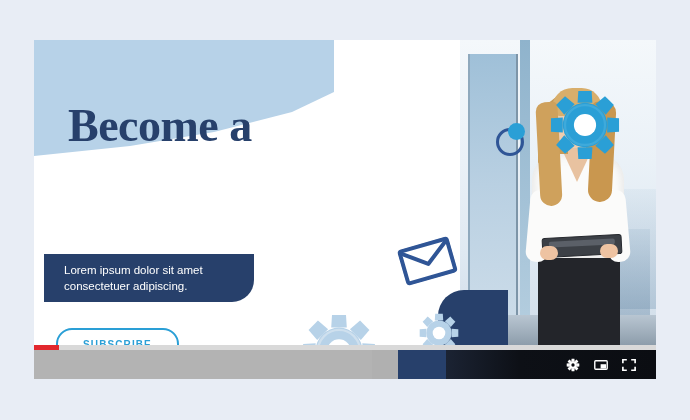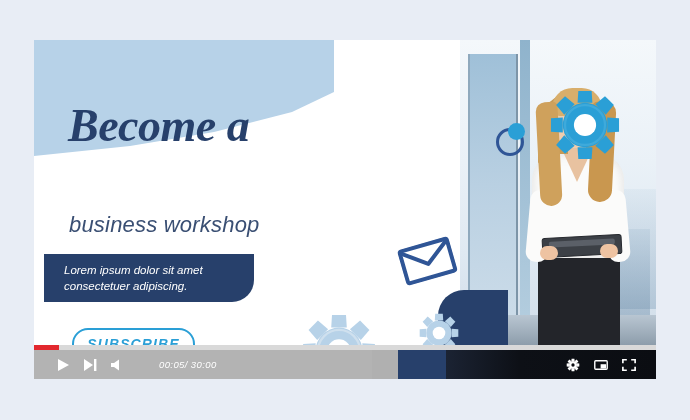--- a/index.html
+++ b/index.html
@@ -6,21 +6,21 @@
   body{
     width:690px;height:420px;overflow:hidden;
     background:#e8edf5;
     font-family:"Liberation Sans",sans-serif;
   }
   .stage{position:relative;width:690px;height:420px;}
 
   
   .player{
     position:absolute;left:34px;top:40px;width:622px;height:339px;
-    background:#737373;overflow:hidden;font-style:italic;
+    background:#737373;overflow:hidden;
   }
   .canvas{position:absolute;left:0;top:0;width:622px;height:305px;overflow:hidden;background:#fff;}
 
   
   .shape-lightblue{
     position:absolute;left:0;top:0;width:300px;height:135px;
     background:#b7d2e8;
     clip-path:polygon(0 0, 300px 0, 300px 52px, 258px 72px, 180px 92px, 96px 106px, 0 116px);
   }
 
@@ -140,23 +140,23 @@
     position:absolute;left:35px;top:172px;
     color:#3a4f73;font-size:22px;letter-spacing:.2px;
   }
   .darkbox{
     position:absolute;left:10px;top:214px;width:210px;height:48px;
     background:#27406b;border-bottom-right-radius:22px;
     color:#ffffff;font-size:11.5px;line-height:16px;
     padding:8px 14px 0 20px;box-sizing:border-box;
   }
   .subscribe{
-    position:absolute;left:38px;top:288px;width:119px;height:28px;
+    position:absolute;left:22px;top:288px;width:119px;height:28px;
     border:2.5px solid #2a9fd6;border-radius:16px;background:transparent;
-    color:#2a9fd6;font-size:14px;font-weight:700;letter-spacing:1.1px;
+    color:#2a9fd6;font-size:10px;font-weight:700;letter-spacing:1.1px;
     display:flex;align-items:center;justify-content:center;cursor:pointer;text-align:center;
   }
 
   
   .progress{
     position:absolute;left:0;top:305px;width:622px;height:5px;background:#d9d9d9;
   }
   .progress .played{position:absolute;left:0;top:0;height:5px;width:4%;background:#e2282e;}
   .controls{
     position:absolute;left:0;top:310px;width:622px;height:29px;background:#b3b3b3;
@@ -274,45 +274,31 @@
         <svg width="54" height="38" viewBox="0 0 54 38" aria-hidden="true">
           <rect x="2.5" y="2.5" width="49" height="33" rx="2" fill="none" stroke="#2f5596" stroke-width="4"></rect>
           <path d="M3 4 L27 22 L51 4" fill="none" stroke="#2f5596" stroke-width="4" stroke-linejoin="round"></path>
         </svg>
       </div>
 
       <div class="headline">
         <div>Become a</div>
       </div>
 
-      <div class="subhead">business workshop</div>
 
       <div class="darkbox">Lorem ipsum dolor sit amet consectetuer adipiscing.</div>
 
       <div class="subscribe">SUBSCRIBE</div>
     </div>
 
     <div class="progress">
       <div class="played" style="width: 4%;"></div>
     </div>
 
     <div class="controls">
-      <div class="left">
-        <svg class="ctl" viewBox="0 0 14 14">
-          <path d="M2 1 L13 7 L2 13 Z" fill="#ffffff"></path>
-        </svg>
-        <svg class="ctl" viewBox="0 0 14 14">
-          <path d="M1 1 L10 7 L1 13 Z" fill="#ffffff"></path>
-          <rect x="11" y="1" width="2.4" height="12" fill="#ffffff"></rect>
-        </svg>
-        <svg class="ctl" viewBox="0 0 14 14">
-          <path d="M1 5 L4 5 L9 1.5 L9 12.5 L4 9 L1 9 Z" fill="#ffffff"></path>
-        </svg>
-        <span class="time">00:05/ 30:00</span>
-      </div>
 
       <div class="greyseg"></div>
       <div class="navyseg"></div>
 
       <div class="darkpane">
         <svg class="ctl" viewBox="0 0 16 16">
           <path d="M8 0.8 L9.6 0.8 L9.9 3.4 L6.1 3.4 L6.4 0.8 Z
                    M8 15.2 L9.6 15.2 L9.9 12.6 L6.1 12.6 L6.4 15.2 Z
                    M0.8 8 L0.8 6.4 L3.4 6.1 L3.4 9.9 L0.8 9.6 Z
                    M15.2 8 L15.2 6.4 L12.6 6.1 L12.6 9.9 L15.2 9.6 Z

